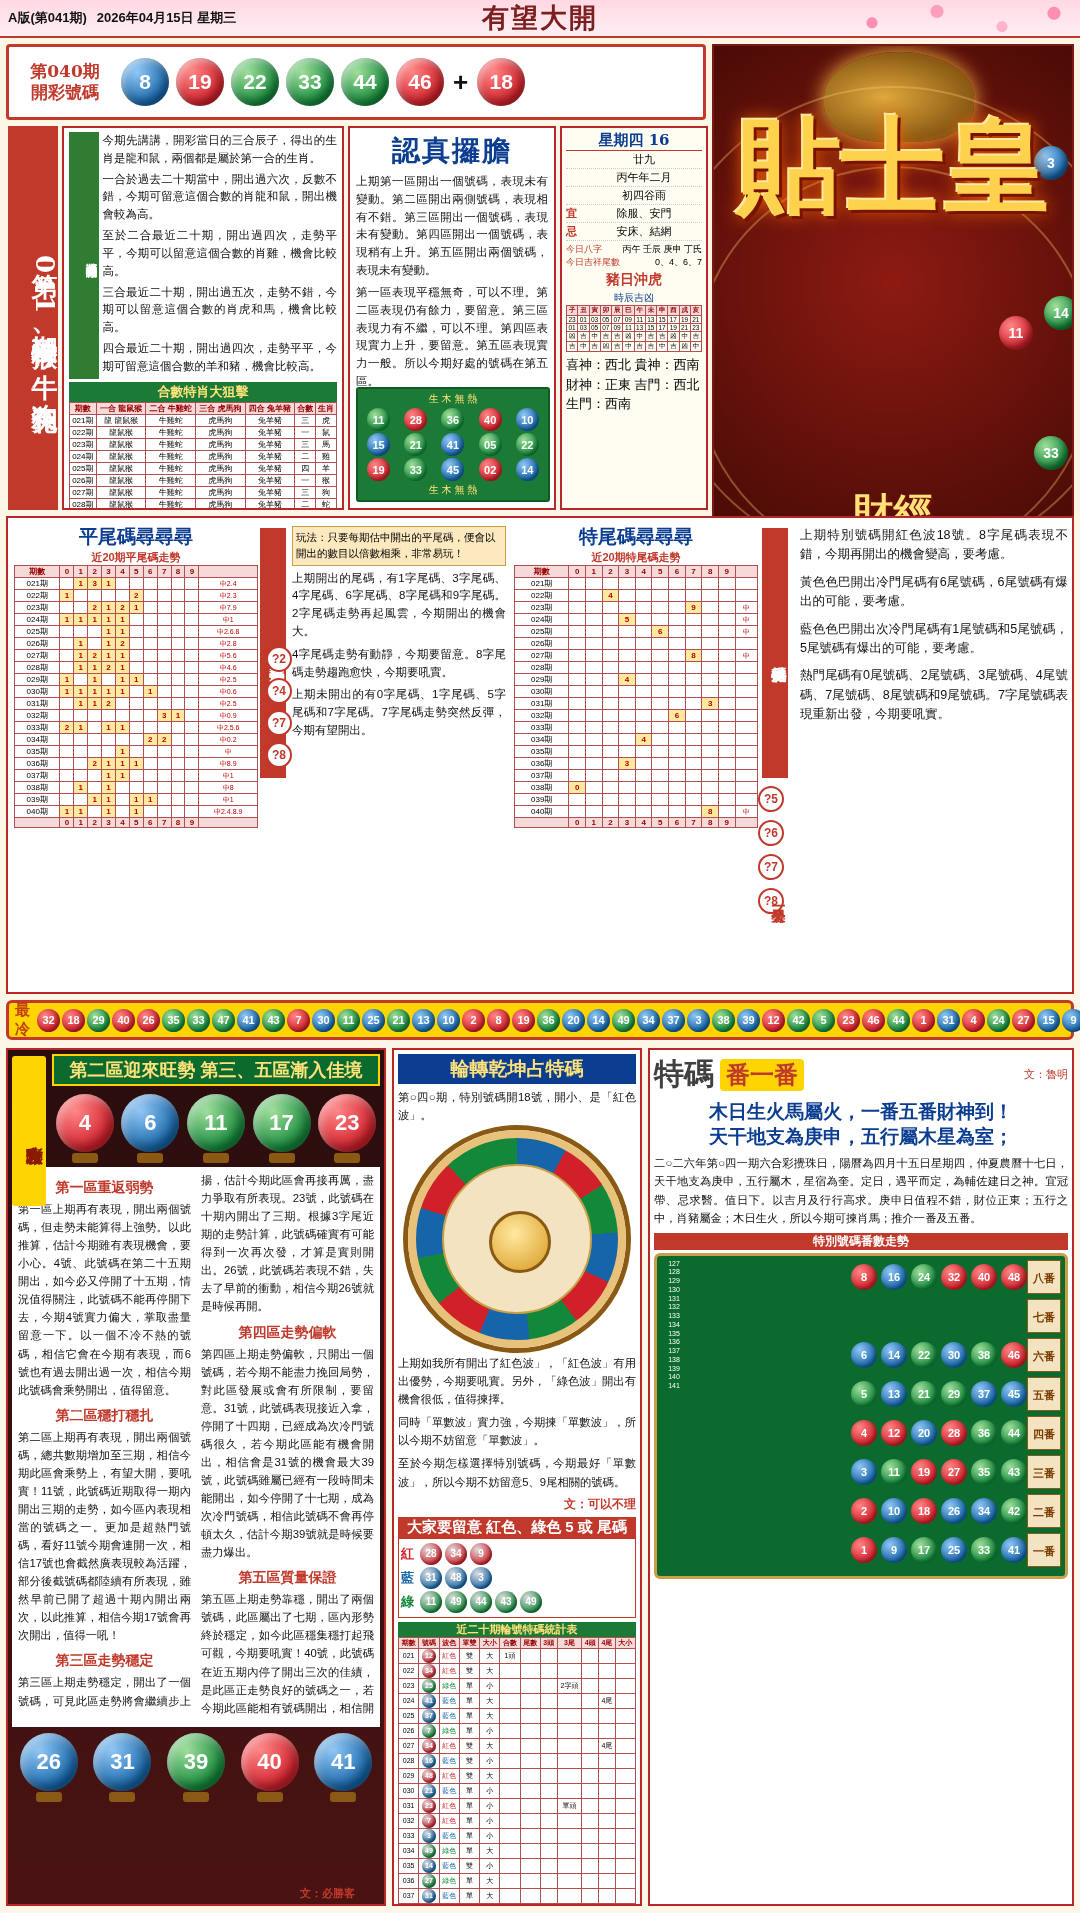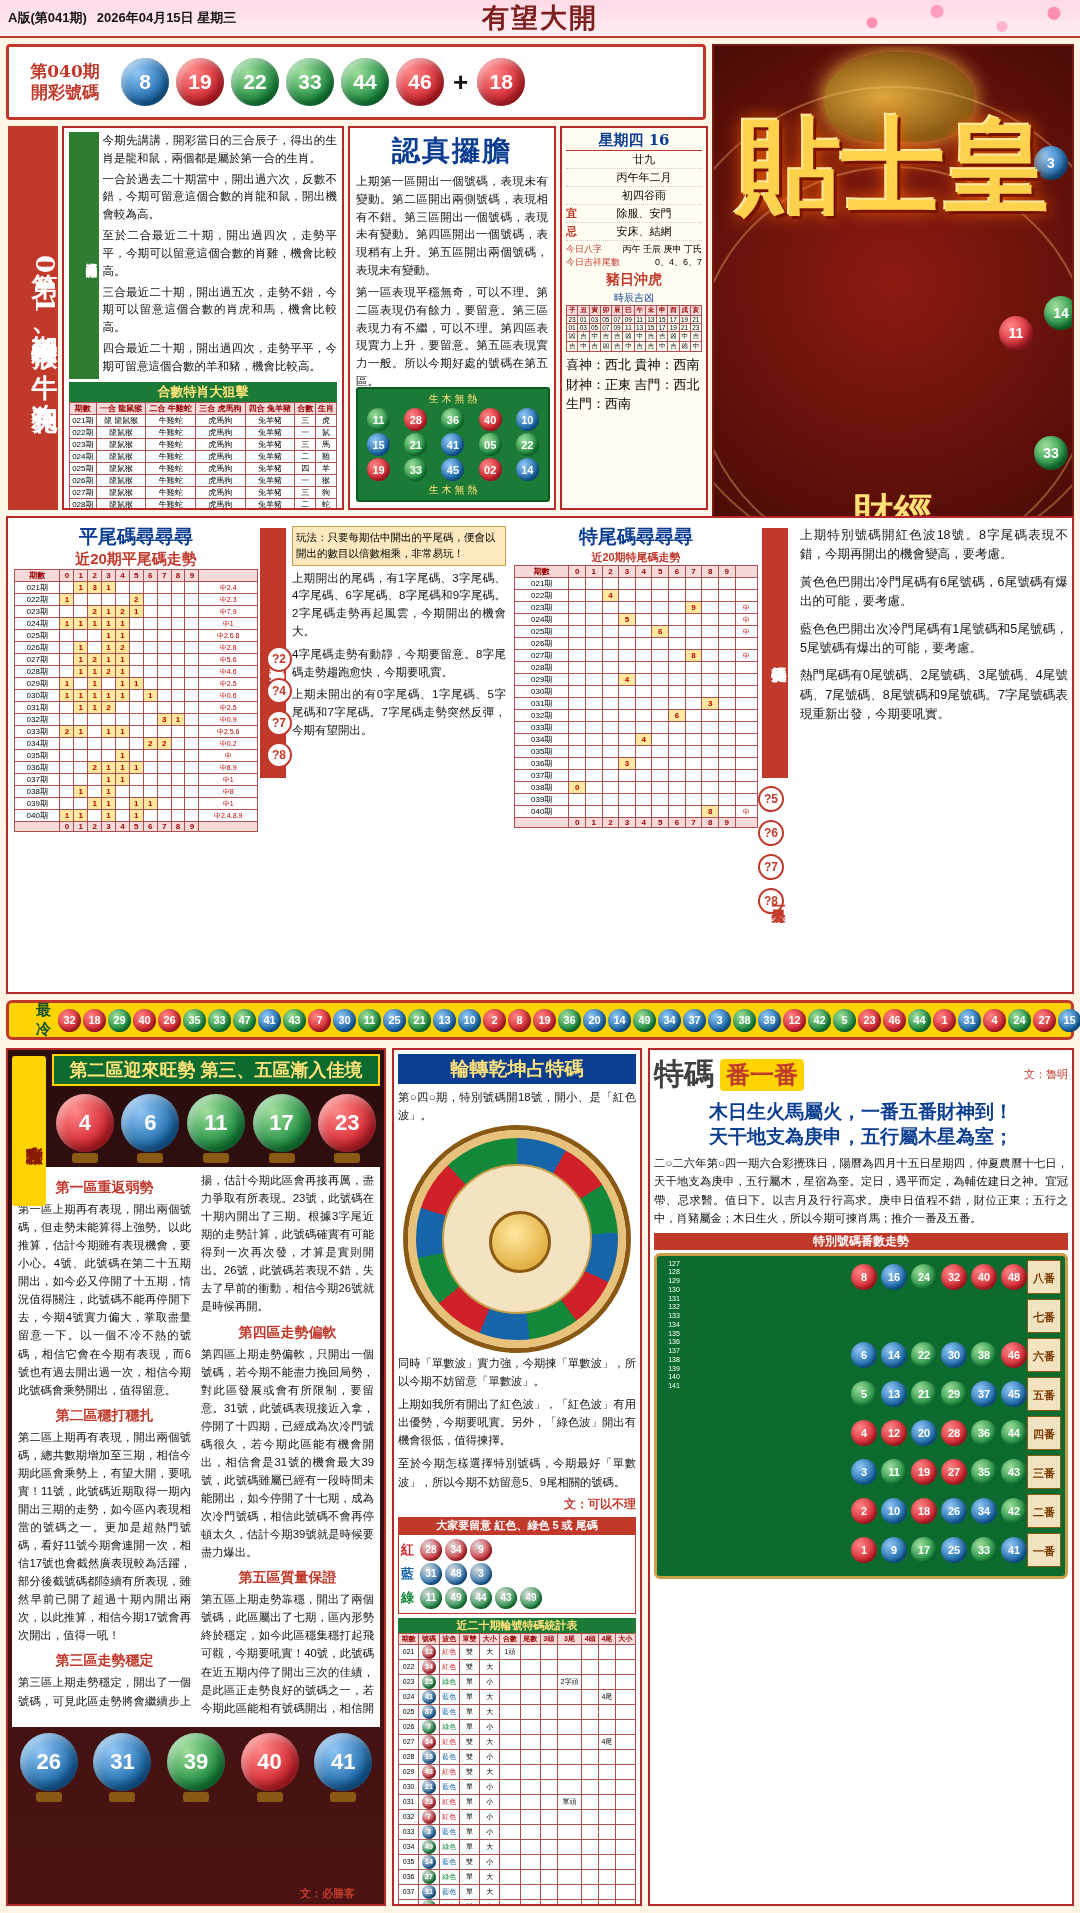--- a/index.html
+++ b/index.html
@@ -139,21 +139,21 @@
   table.grid{ border-collapse:collapse; font-size:8px; }
   table.grid th, table.grid td{ border:1px solid #b05050; padding:0 1px; text-align:center; }
   table.grid th{ background:#f6d9d9; color:#900; }
 
   
   .hotcold{
     position:absolute; left:6px; top:1000px; width:1068px; height:40px;
     background:#ffd400; border:3px solid #c0392b; border-radius:6px;
     display:flex; align-items:center; padding:0 6px; gap:3px;
   }
-  .hc-label{ font-size:15px; font-weight:bold; color:#14532d; font-family:Liberation Sans, sans-serif;margin-left:21px;}
+  .hc-label{ font-size:15px; font-weight:bold; color:#c2410c; font-family:Liberation Sans, sans-serif;}
   .mini{
     width:23px;height:23px;border-radius:50%;
     display:flex;align-items:center;justify-content:center;
     font-size:11px;font-weight:bold;color:#fff;
     box-shadow:inset -2px -2px 4px rgba(0,0,0,.35);
   }
   .mini.red{background:radial-gradient(circle at 34% 30%, #ff8585,#d0202a 70%);}
   .mini.blue{background:radial-gradient(circle at 34% 30%, #8fc6f5,#1565a8 70%);}
   .mini.green{background:radial-gradient(circle at 34% 30%, #9ede9a,#13883a 70%);}
 
@@ -571,21 +571,21 @@
         <div>喜神：西北    貴神：西南</div>
         <div>財神：正東    吉門：西北</div>
         <div>生門：西南</div>
       </div>
   </div>
 
   <div class="panel" style="left:6px; top:516px; width:1068px; height:478px; padding:4px;">
 
     <div style="position:absolute;left:6px;top:6px;width:244px;">
       <div class="panel-title" style="font-size:19px;color:#0b3d91;">平尾碼尋尋尋</div>
-      <div style="text-align:center;font-size:15px;color:#c0392b;font-weight:bold;">近20期平尾碼走勢</div>
+      <div style="text-align:center;font-size:11px;color:#c0392b;font-weight:bold;">近20期平尾碼走勢</div>
       <table class="grid" style="width:100%;">
         <thead>
             <tr id="tA-head">
               <th>期數</th>
               <th>0</th>
               <th>1</th>
               <th>2</th>
               <th>3</th>
               <th>4</th>
               <th>5</th>
@@ -1362,26 +1362,26 @@
 
   <div class="bcol panel" style="left:392px; width:250px; height:858px; padding:4px; overflow:hidden;">
     <div style="background:#0b3d91;color:#ffe27a;text-align:center;font-size:19px;font-weight:bold;padding:2px 0;font-family:'DejaVu Serif',serif;">輪轉乾坤占特碼</div>
     <div class="body-txt" style="margin-top:4px;">第○四○期，特別號碼開18號，開小、是「紅色波」。</div>
     <div style="margin:6px 0;">
       <div class="wheel">
           <div class="wheel-inner"></div>
         </div>
     </div>
     <div class="body-txt" id="bm-paras">
+        <p style="margin: 0px 0px 5px;">上期如我所有開出了紅色波」，「紅色波」有用出優勢，今期要吼實。另外，「綠色波」開出有機會很低，值得揀擇。</p>
         <p style="margin: 0px 0px 5px;">同時「單數波」實力強，今期揀「單數波」，所以今期不妨留意「單數波」。</p>
-        <p style="margin: 0px 0px 5px;">上期如我所有開出了紅色波」，「紅色波」有用出優勢，今期要吼實。另外，「綠色波」開出有機會很低，值得揀擇。</p>
         <p style="margin: 0px 0px 5px;">至於今期怎樣選擇特別號碼，今期最好「單數波」，所以今期不妨留意5、9尾相關的號碼。</p>
       </div>
     <div class="sig">文：可以不理</div>
-    <div style="background:#c0392b;color:#fff;text-align:center;font-size:11px;font-weight:bold;margin-top:4px;padding:1px 0;">大家要留意 紅色、綠色 5 或 尾碼</div>
+    <div style="background:#c0392b;color:#fff;text-align:center;font-size:15px;font-weight:bold;margin-top:4px;padding:1px 0;">大家要留意 紅色、綠色 5 或 尾碼</div>
     <div id="bm-colorrows" style="border:1px solid #c0392b;padding:2px;">
         <div style="display: flex; align-items: center; gap: 3px; margin: 2px 0px;">
           <span style="width: 16px; font-size: 13px; font-weight: bold; color: rgb(208, 32, 42);">紅</span>
           <span class="num-chip" style="background: radial-gradient(circle at 34% 30%, rgb(221, 221, 221), rgb(208, 32, 42) 75%);">28</span>
           <span class="num-chip" style="background: radial-gradient(circle at 34% 30%, rgb(221, 221, 221), rgb(208, 32, 42) 75%);">34</span>
           <span class="num-chip" style="background: radial-gradient(circle at 34% 30%, rgb(221, 221, 221), rgb(208, 32, 42) 75%);">9</span>
         </div>
         <div style="display: flex; align-items: center; gap: 3px; margin: 2px 0px;">
           <span style="width: 16px; font-size: 13px; font-weight: bold; color: rgb(21, 101, 168);">藍</span>
           <span class="num-chip" style="background: radial-gradient(circle at 34% 30%, rgb(221, 221, 221), rgb(21, 101, 168) 75%);">31</span>

